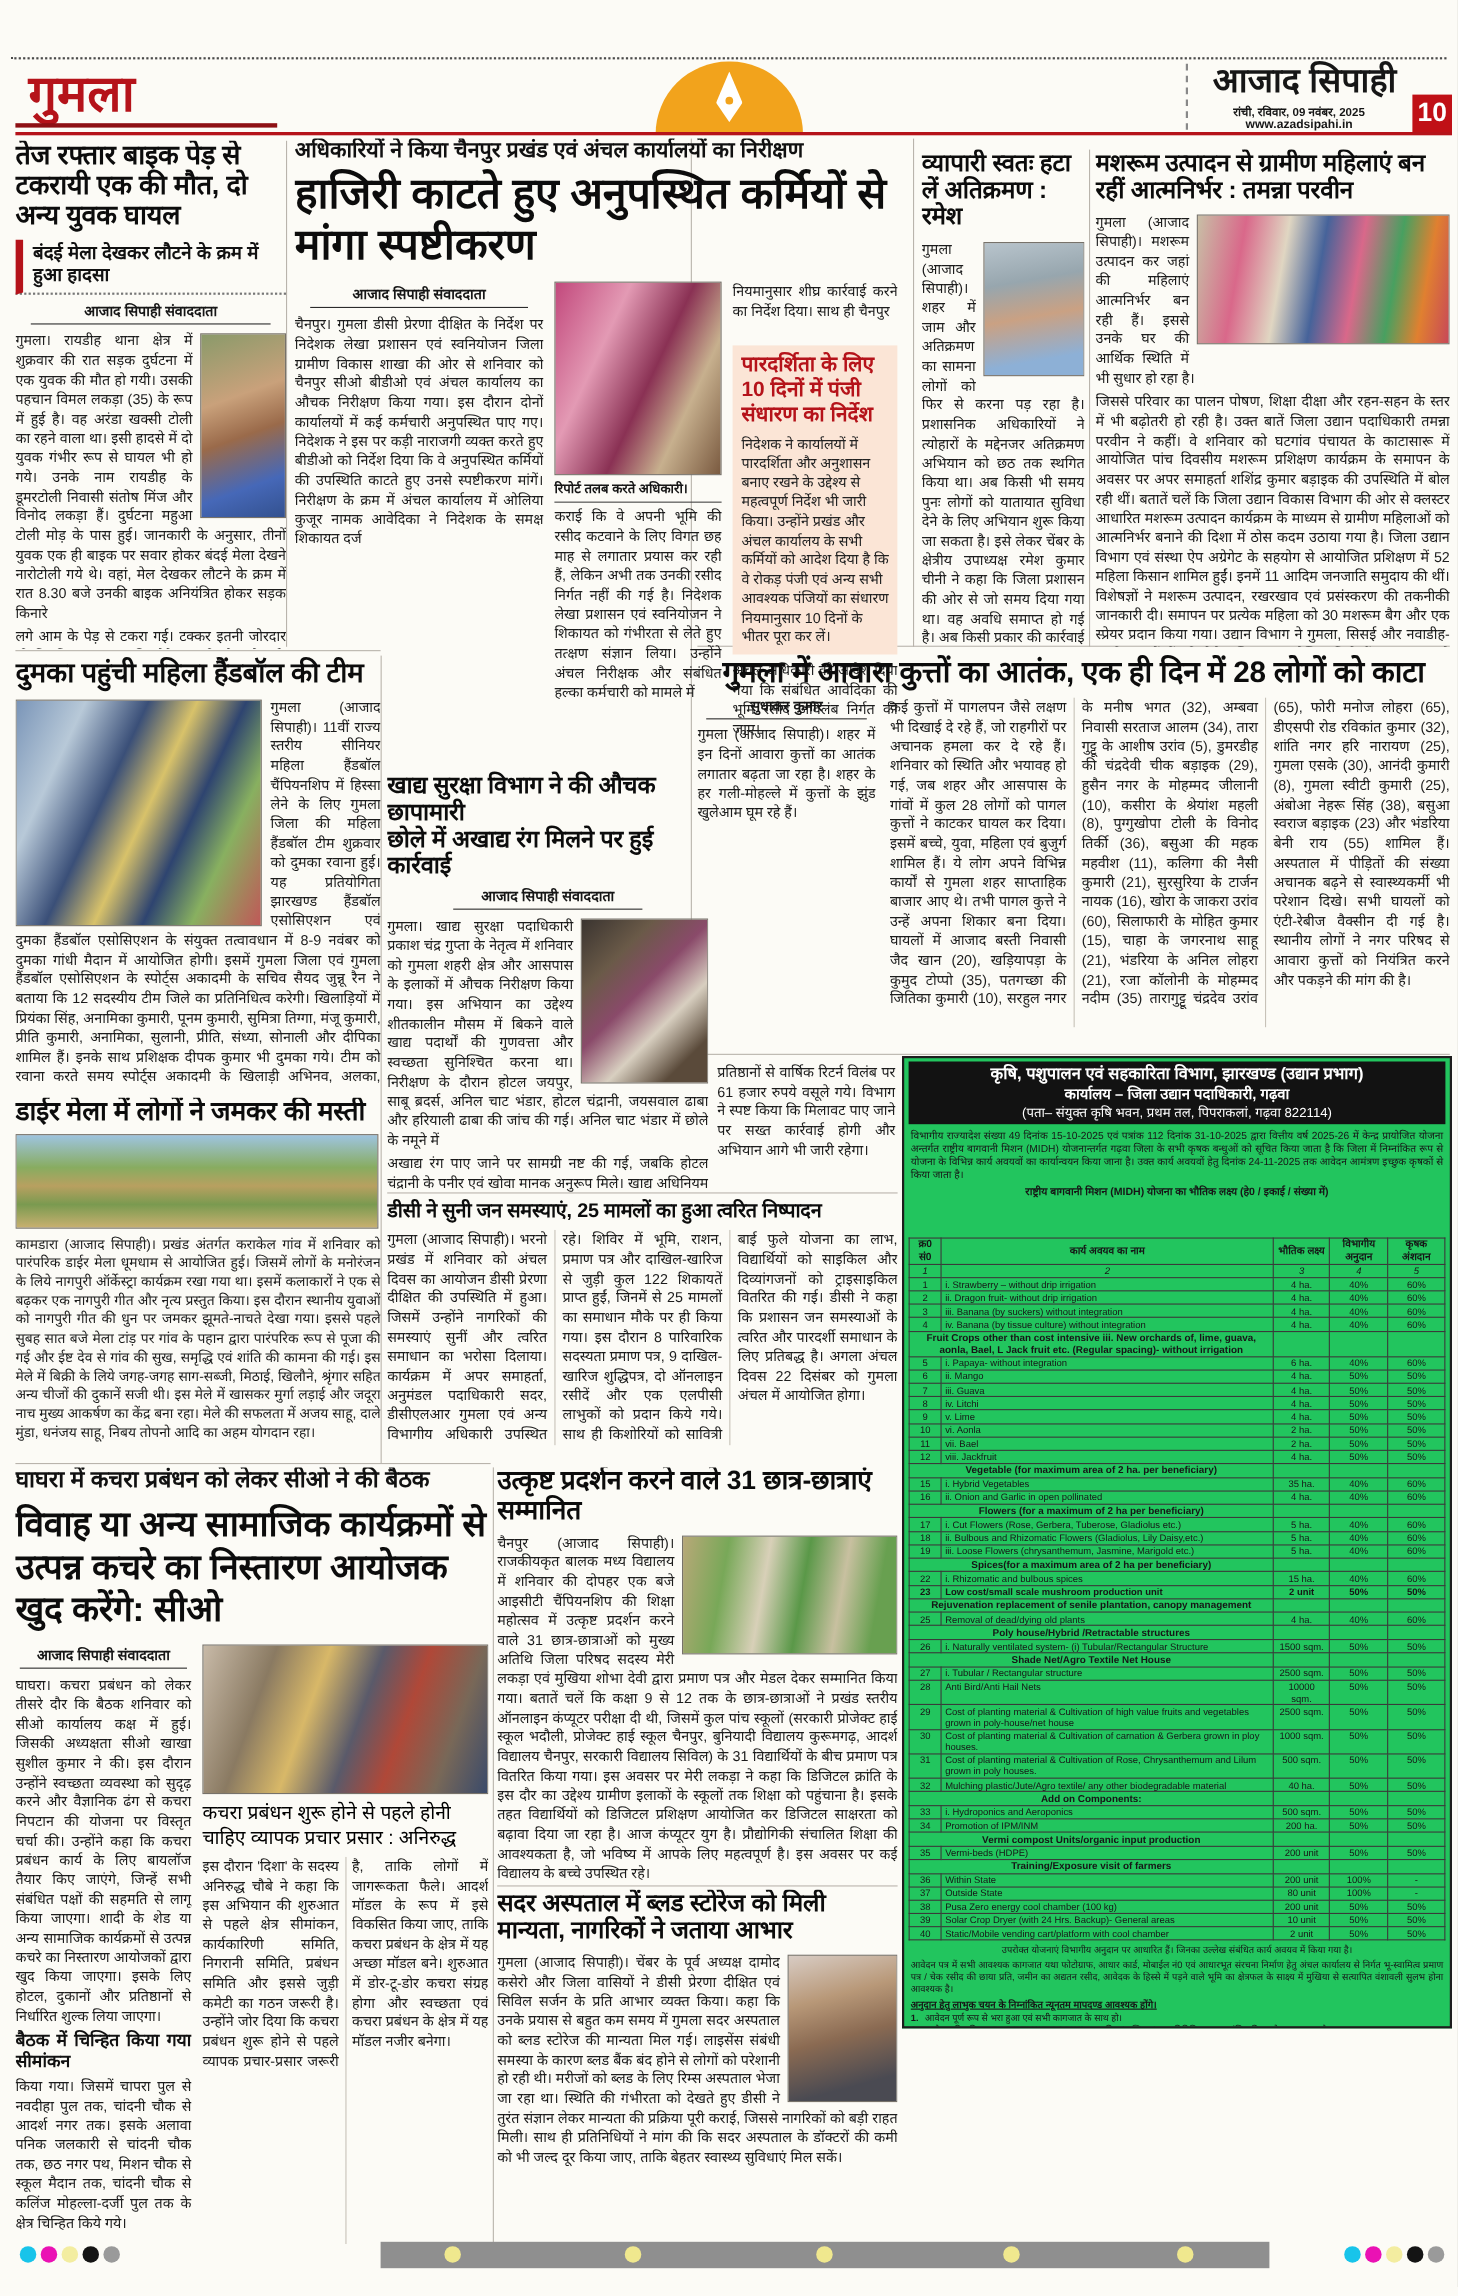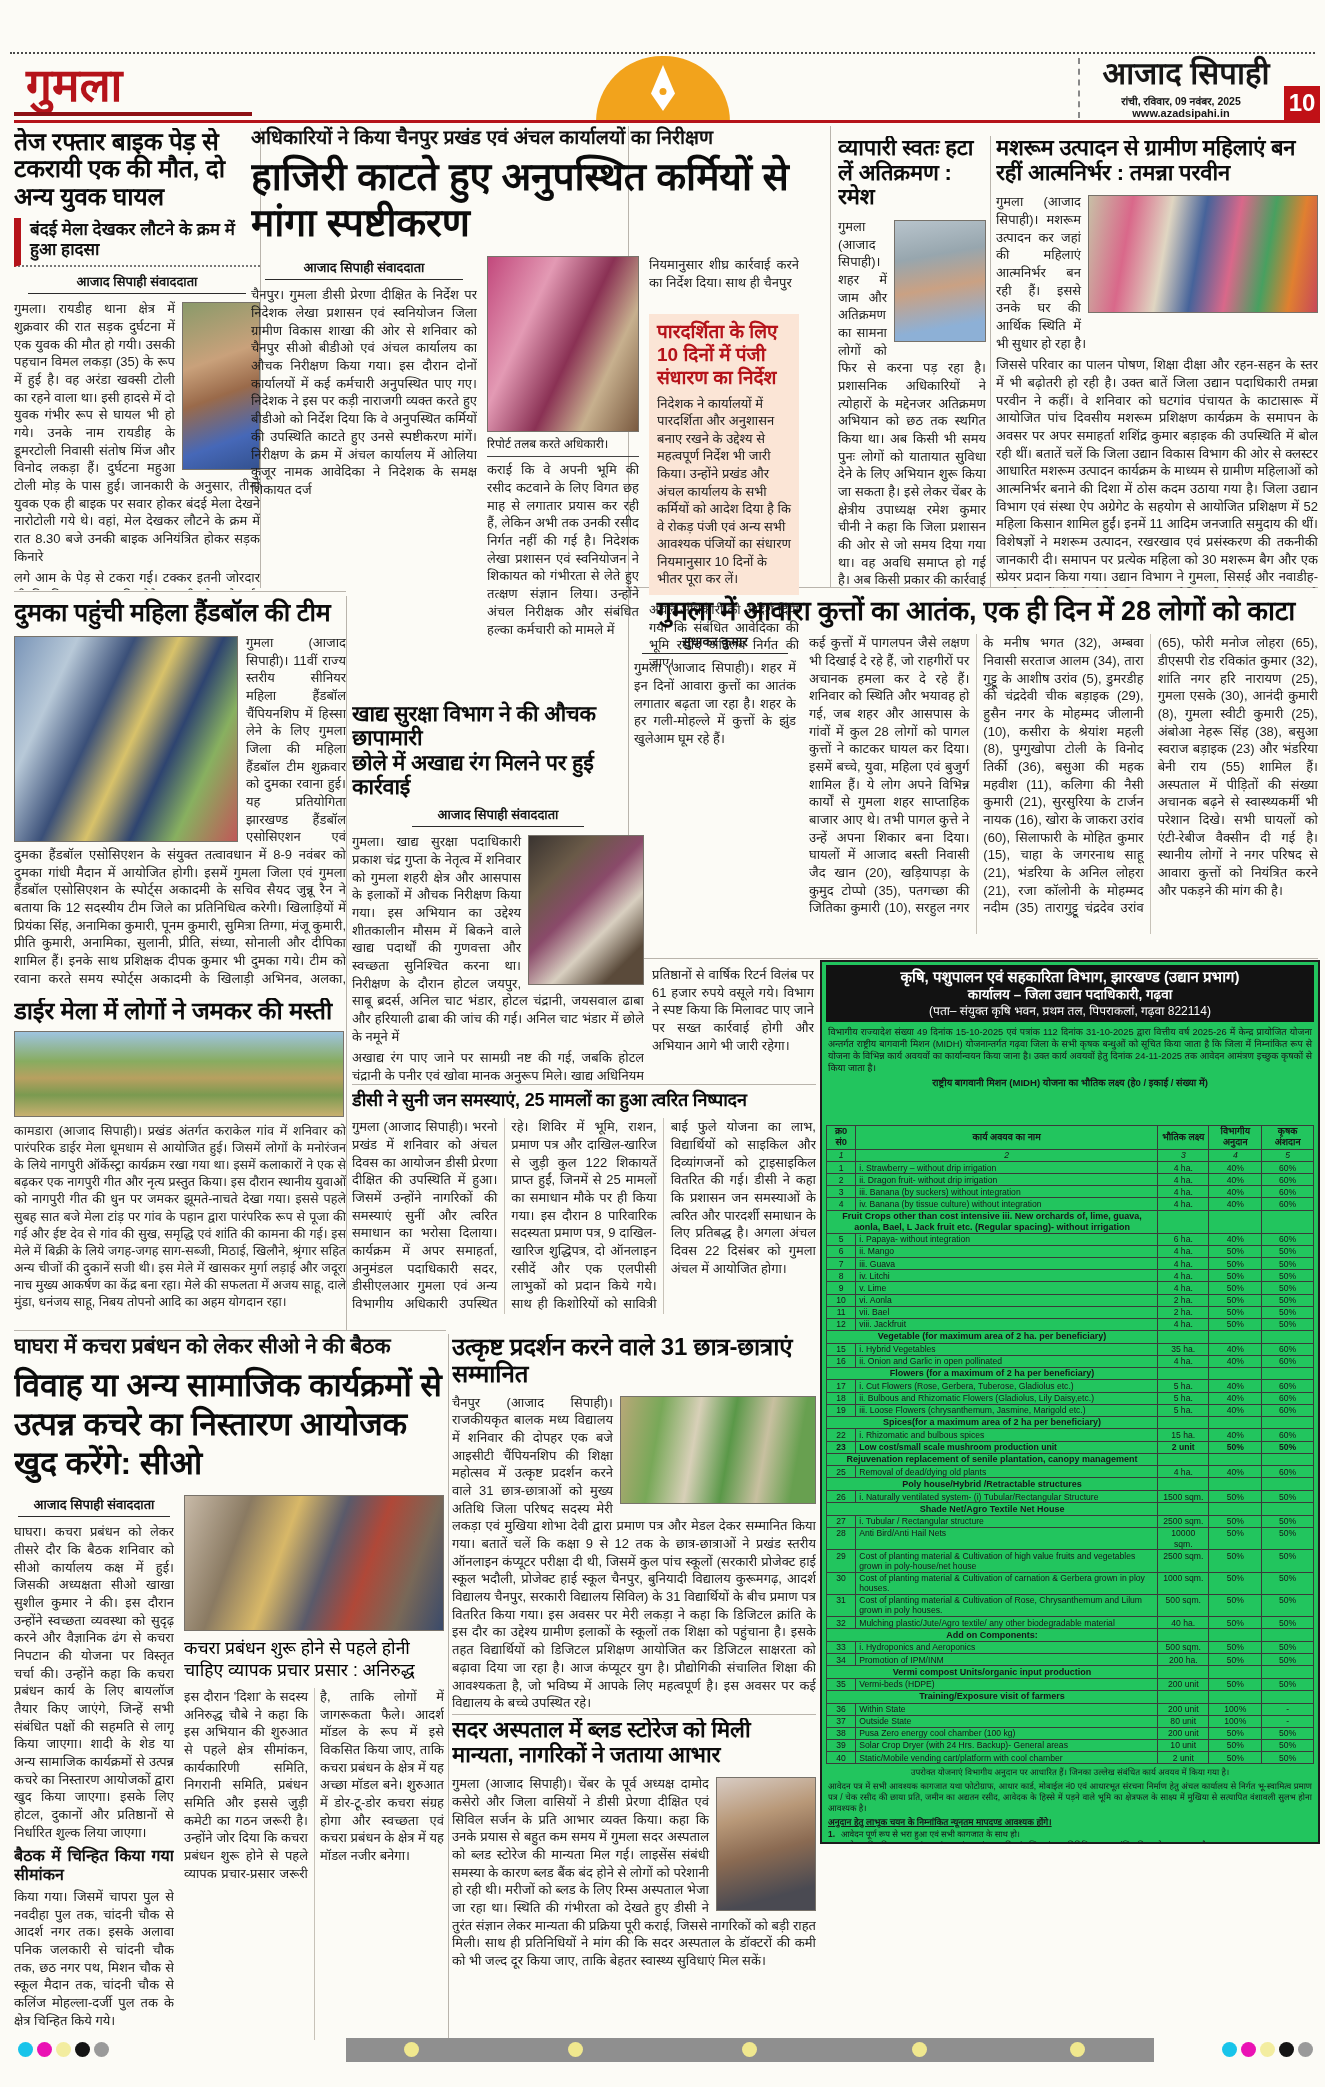--- a/index.html
+++ b/index.html
@@ -8,21 +8,21 @@
   .abs{position:absolute;}
   .vline{position:absolute;width:1px;background:#b9b4ac;}
   .hline{position:absolute;height:1px;background:#b9b4ac;}
   .hl{font-weight:700;color:#0c0c0c;line-height:1.12;letter-spacing:-0.2px;}
   .kick{font-weight:700;color:#111;line-height:1.15;}
   .byl{font-size:13px;font-weight:700;text-align:center;border-bottom:1.5px solid #2b2b2b;
        padding-bottom:3px;margin:2px 14px 6px 14px;white-space:nowrap;overflow:hidden;}
   .body{font-size:13px;line-height:1.36;text-align:justify;color:#1c1c1c;overflow:hidden;}
   .body p{margin:0 0 4px 0;}
   .photo{background:#888;position:relative;border:1px solid #77726a;box-sizing:border-box;}
-  .cap{font-size:12px;font-weight:400;margin-top:3px;border-bottom:1px solid #444;padding-bottom:4px;}
+  .cap{font-size:12px;font-weight:700;margin-top:3px;border-bottom:1px solid #444;padding-bottom:4px;}
   .fr{float:right;margin:2px 0 4px 7px;}
   .fl{float:left;margin:2px 8px 4px 0;}
   .subbox{border-left:7px solid #b5131a;padding:2px 0 6px 9px;border-bottom:2px dotted #777;margin-bottom:5px;}
   .pink{background:#fbe5d6;padding:7px 8px;}
   .pink .ph{color:#b5131a;font-size:19px;font-weight:700;line-height:1.2;margin-bottom:5px;}
   .pink .pb{font-size:13px;line-height:1.35;color:#222;}
   .redhead{color:#000000;font-weight:400;font-size:17.5px;line-height:1.22;}
   
   .ad{border:2px solid #1d1d1d;background:#22c55e;box-sizing:border-box;padding:3px 4px;overflow:hidden;}
   .adbanner{background:#121212;color:#fff;text-align:center;padding:3px 2px;}
@@ -90,21 +90,21 @@
       <span class="kick" style="font-size:17px;">बंदई मेला देखकर लौटने के क्रम में हुआ हादसा</span>
     </div>
     <div class="byl">आजाद सिपाही संवाददाता</div>
     <div class="body" style="height:330px;">
       <div class="photo fr" style="width:78px;height:168px;background:linear-gradient(160deg,#8a9a6a 0%,#c9a17b 35%,#9a6a4a 55%,#4668b8 80%,#33518f 100%);"></div>
       <p>गुमला। रायडीह थाना क्षेत्र में शुक्रवार की रात सड़क दुर्घटना में एक युवक की मौत हो गयी। उसकी पहचान विमल लकड़ा (35) के रूप में हुई है। वह अरंडा खक्सी टोली का रहने वाला था। इसी हादसे में दो युवक गंभीर रूप से घायल भी हो गये। उनके नाम रायडीह के डूमरटोली निवासी संतोष मिंज और विनोद लकड़ा हैं। दुर्घटना महुआ टोली मोड़ के पास हुई। जानकारी के अनुसार, तीनों युवक एक ही बाइक पर सवार होकर बंदई मेला देखने नारोटोली गये थे। वहां, मेल देखकर लौटने के क्रम में रात 8.30 बजे उनकी बाइक अनियंत्रित होकर सड़क किनारे</p>
       <p>लगे आम के पेड़ से टकरा गई। टक्कर इतनी जोरदार थी कि विमल लकड़ा की मौके पर ही मौत हो गई। जबकि संतोष मिंज और विनोद लकड़ा को गंभीर चोटें आई हैं। स्थानीय ग्रामीणों ने तुरंत इसकी सूचना पुलिस को दी और घायलों को इलाज के लिए अस्पताल भेजा। इधर, शनिवार की सुबह 11 बजे सदर अस्पताल में शव का पोस्टमार्टम कर परिजनों को सौंप दिया।</p>
     </div>
   </article>
 
-  <article class="abs" style="left:251px;top:126px;width:548px;height:566px;overflow:hidden;">
+  <article class="abs" style="left:268px;top:126px;width:548px;height:566px;overflow:hidden;">
     <div class="kick" style="font-size:19.5px;margin-bottom:6px;">अधिकारियों ने किया चैनपुर प्रखंड एवं अंचल कार्यालयों का निरीक्षण</div>
     <h1 class="hl" style="font-size:39px;margin:0 0 10px;line-height:1.18;">हाजिरी काटते हुए अनुपस्थित कर्मियों से मांगा स्पष्टीकरण</h1>
     <div style="display:flex;gap:10px;">
       <div style="width:226px;flex:none;">
         <div class="byl">आजाद सिपाही संवाददाता</div>
         <div class="body" style="height:372px;">चैनपुर। गुमला डीसी प्रेरणा दीक्षित के निर्देश पर निदेशक लेखा प्रशासन एवं स्वनियोजन जिला ग्रामीण विकास शाखा की ओर से शनिवार को चैनपुर सीओ बीडीओ एवं अंचल कार्यालय का औचक निरीक्षण किया गया। इस दौरान दोनों कार्यालयों में कई कर्मचारी अनुपस्थित पाए गए। निदेशक ने इस पर कड़ी नाराजगी व्यक्त करते हुए बीडीओ को निर्देश दिया कि वे अनुपस्थित कर्मियों की उपस्थिति काटते हुए उनसे स्पष्टीकरण मांगें। निरीक्षण के क्रम में अंचल कार्यालय में ओलिया कुजूर नामक आवेदिका ने निदेशक के समक्ष शिकायत दर्ज</div>
       </div>
       <div style="width:152px;flex:none;">
         <div class="photo" style="width:152px;height:176px;background:linear-gradient(115deg,#c2487c 0%,#e39ab4 30%,#8a3154 55%,#c7b08e 75%,#7a5a40 100%);"></div>
         <div class="cap">रिपोर्ट तलब करते अधिकारी।</div>

